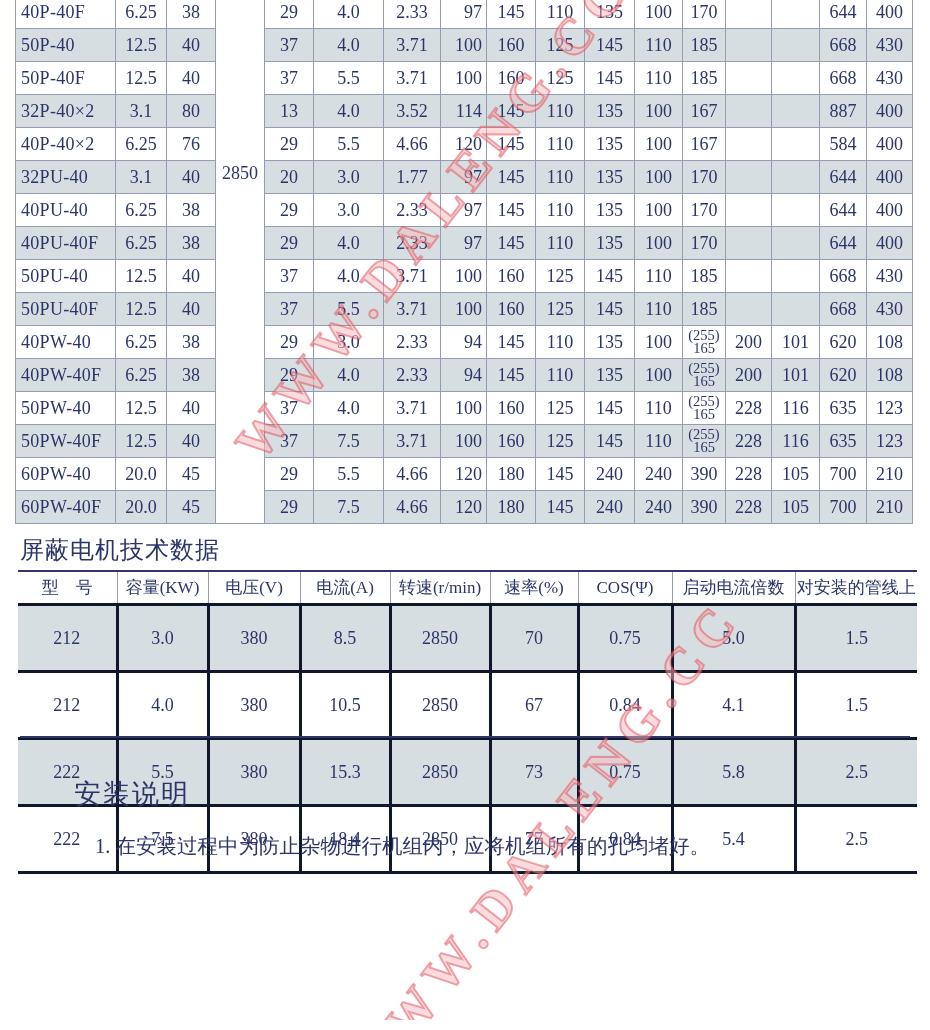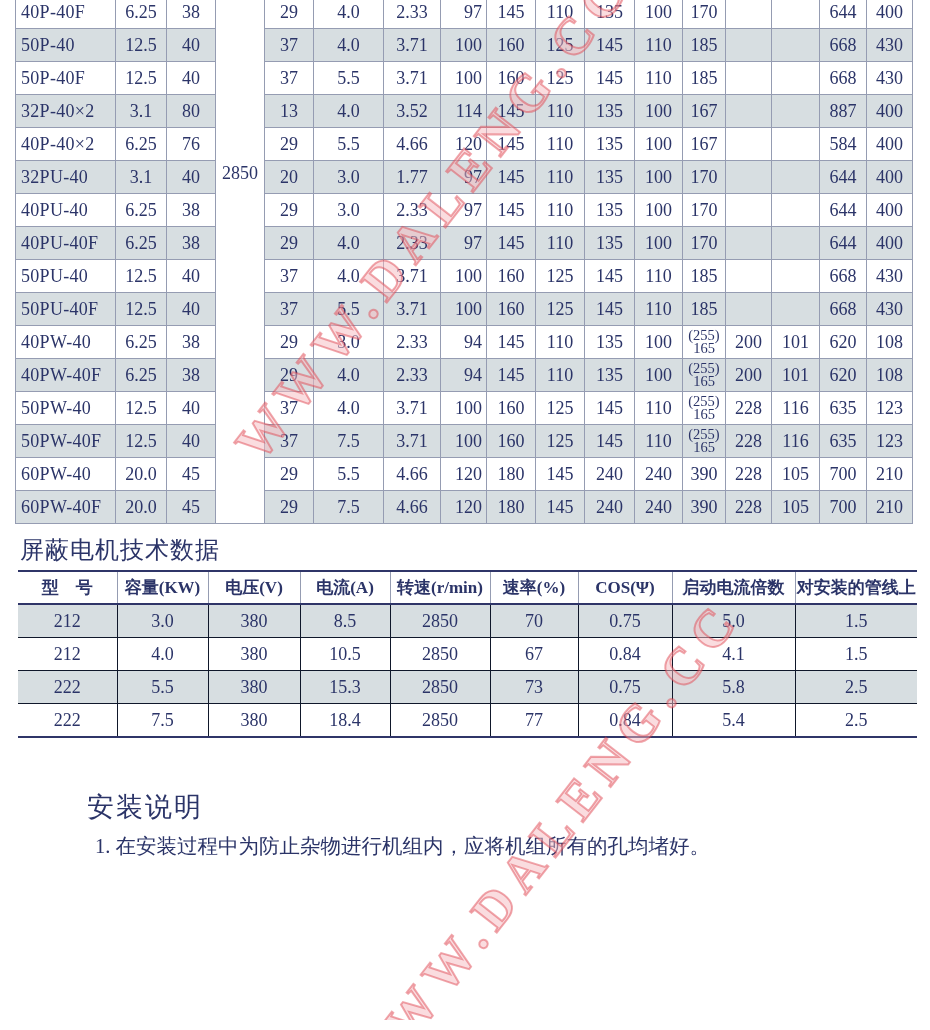--- a/index.html
+++ b/index.html
@@ -25,35 +25,35 @@
   #pump-table td.split{line-height:13px;font-size:14.5px;}
   #pump-table td.split .up{display:block;}
   #pump-table td.split .dn{display:block;}
   
   #motor-title{position:absolute;left:20px;top:534px;font-size:24px;letter-spacing:1px;}
   #motor-table{
     position:absolute;left:18px;top:570px;border-collapse:collapse;table-layout:fixed;width:899px;
     border-top:2px solid #2f3568;border-bottom:2px solid #2f3568;
   }
   #motor-table th{
-    height:31px;font-weight:bold;font-size:17px;text-align:center;white-space:nowrap;
+    height:31px;font-weight:normal;font-size:17px;text-align:center;white-space:nowrap;
     border-bottom:2px solid #2f3568;border-left:1px solid #959cb2;border-right:1px solid #959cb2;
     color:#2b3468;padding:0;
   }
   #motor-table td{
     height:32px;font-size:18px;text-align:center;white-space:nowrap;
-    border:1px solid #0f172a;padding:0;color:#2b3468;
+    border:3px solid #0f172a;padding:16px;color:#2b3468;
   }
   #motor-table th:first-child,#motor-table td:first-child{border-left:none;}
   #motor-table th:last-child,#motor-table td:last-child{border-right:none;}
   #motor-table tr.shade td{background:#d7dee1;}
   
   #divider{position:absolute;left:20px;top:736px;width:890px;height:2px;background:#2f3568;}
   #install-heading{
-    position:absolute;left:70px;top:772px;margin:17px;font-size:27px;font-weight:normal;
+    position:absolute;left:70px;top:772px;margin:4px;font-size:27px;font-weight:normal;
     letter-spacing:2px;color:#2b3468;
   }
   #install-paragraphs{
     position:absolute;left:33px;top:826px;width:879px;font-size:20.5px;line-height:40px;
     text-align:justify;color:#2b3468;
   }
   #install-paragraphs p{margin:0 0 2px 0;}
   #install-paragraphs p:nth-child(1){text-indent:62px;}
   #install-paragraphs p:nth-child(2){text-indent:42px;}
   #install-paragraphs p:nth-child(3){text-indent:52px;}

